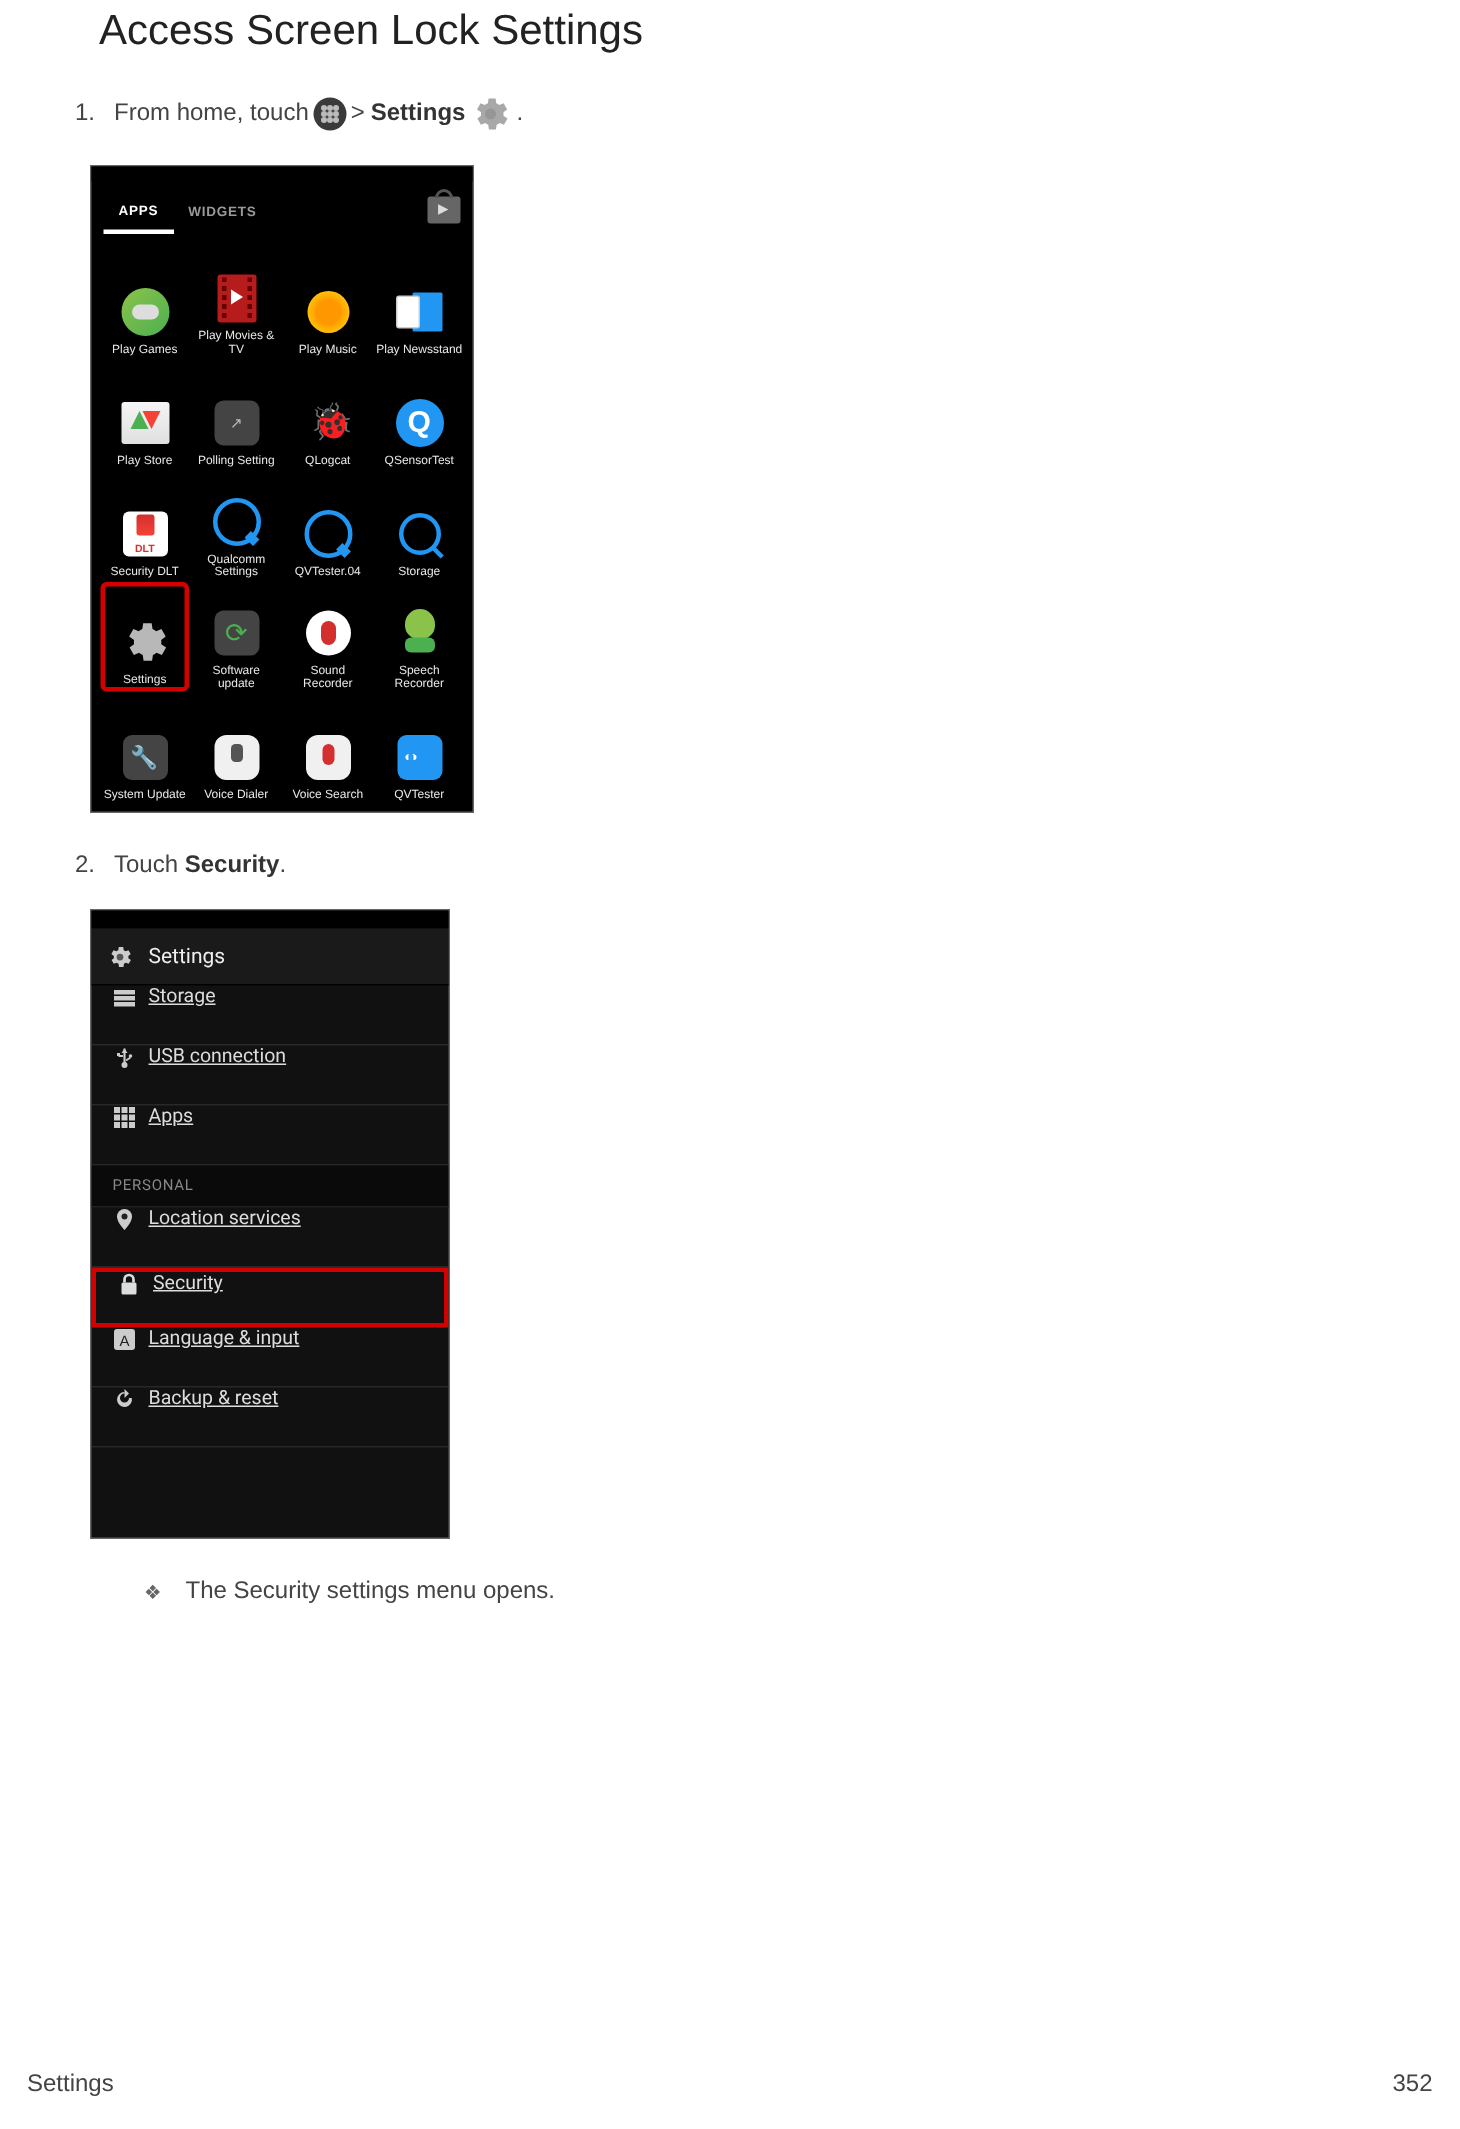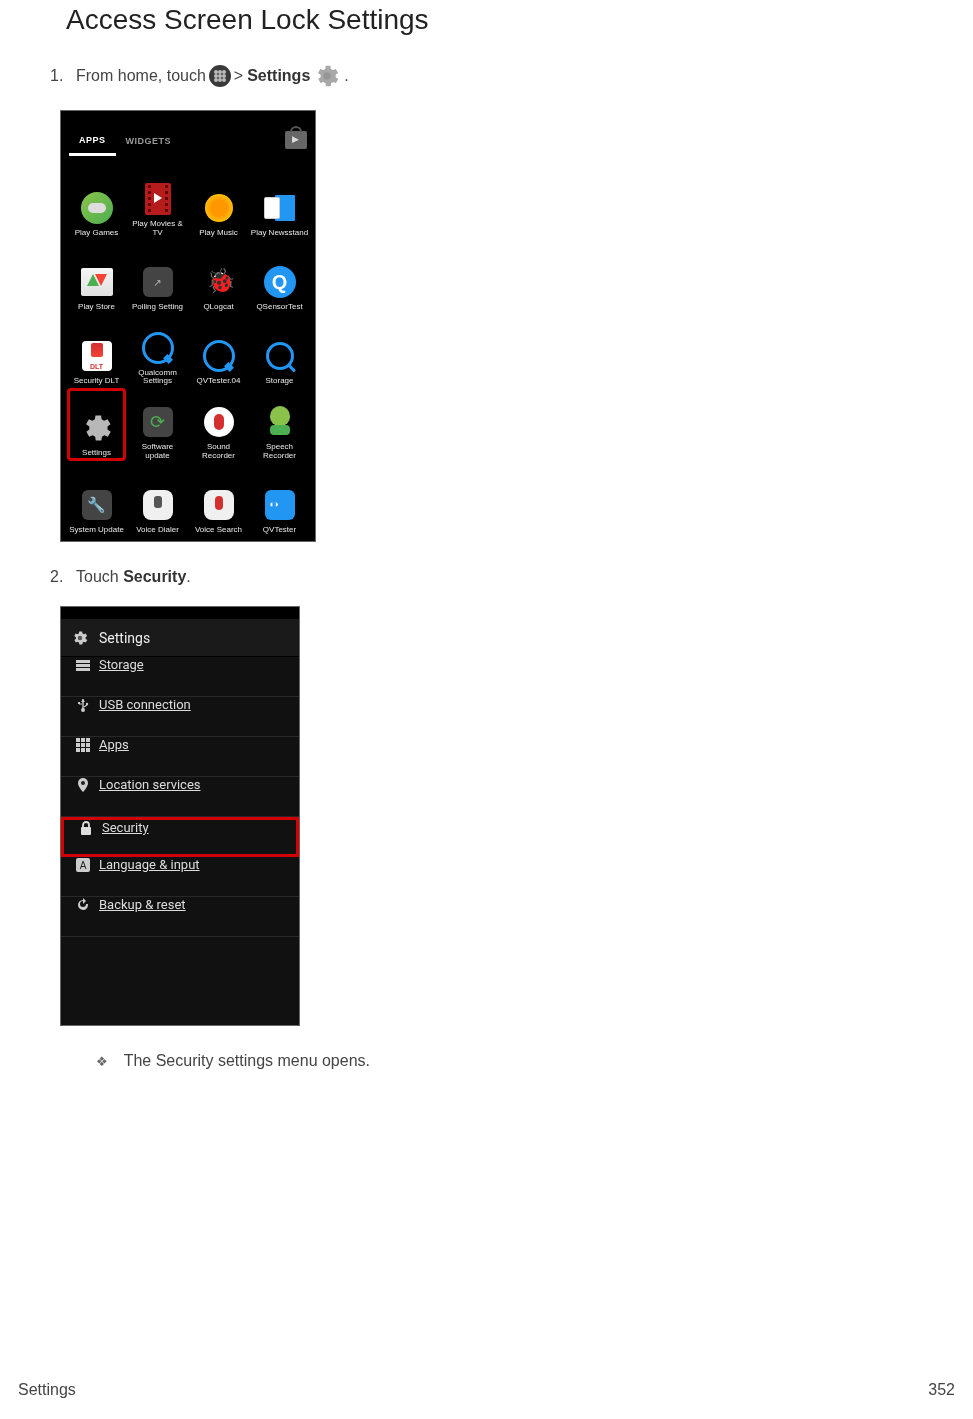--- a/index.html
+++ b/index.html
@@ -344,20 +344,21 @@
             <rect x="1" y="6" width="4" height="4" fill="#ccc"></rect>
             <rect x="6" y="6" width="4" height="4" fill="#ccc"></rect>
             <rect x="11" y="6" width="4" height="4" fill="#ccc"></rect>
             <rect x="1" y="11" width="4" height="4" fill="#ccc"></rect>
             <rect x="6" y="11" width="4" height="4" fill="#ccc"></rect>
             <rect x="11" y="11" width="4" height="4" fill="#ccc"></rect>
           </svg>
         </span>
         <span>Apps</span>
       </div>
+      <div class="scat">PERSONAL</div>
       <div class="srow">
         <span class="sicon">
           <svg width="16" height="16" viewBox="0 0 16 16">
             <path d="M8 1a5 5 0 00-5 5c0 4 5 9 5 9s5-5 5-9a5 5 0 00-5-5z" fill="#ccc"></path>
             <circle cx="8" cy="6" r="2" fill="#222"></circle>
           </svg>
         </span>
         <span>Location services</span>
       </div>
       <div class="srow highlighted">

